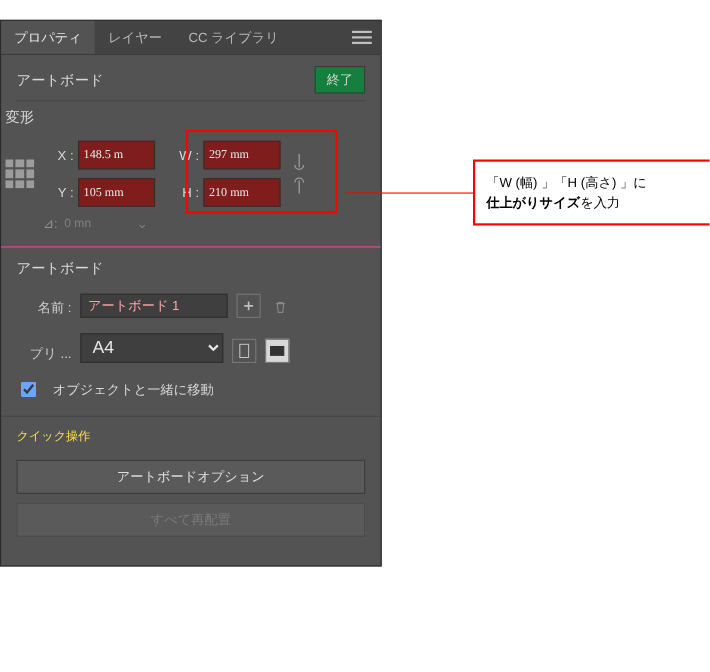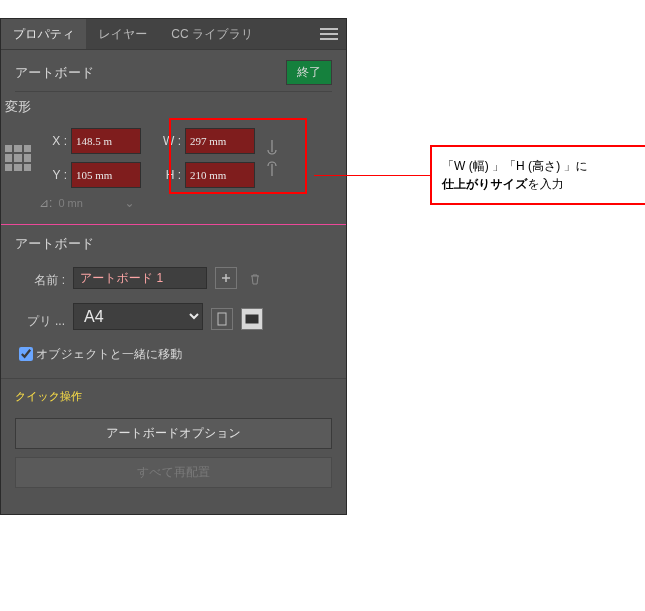--- a/index.html
+++ b/index.html
@@ -221,21 +221,21 @@
     justify-content: center;
     cursor: pointer;
   }
   .orient.active {
     background: #d8d8d8;
     color: #333;
   }
   .check-row {
     display: flex;
     align-items: center;
-    gap: 0;
+    gap: 12px;
     margin-top: 10px;
   }
   input[type=checkbox] {
     accent-color: #6aa6ff;
     width: 14px;
     height: 14px;
   }
   .quick {
     padding: 10px 14px 18px 14px;
   }

